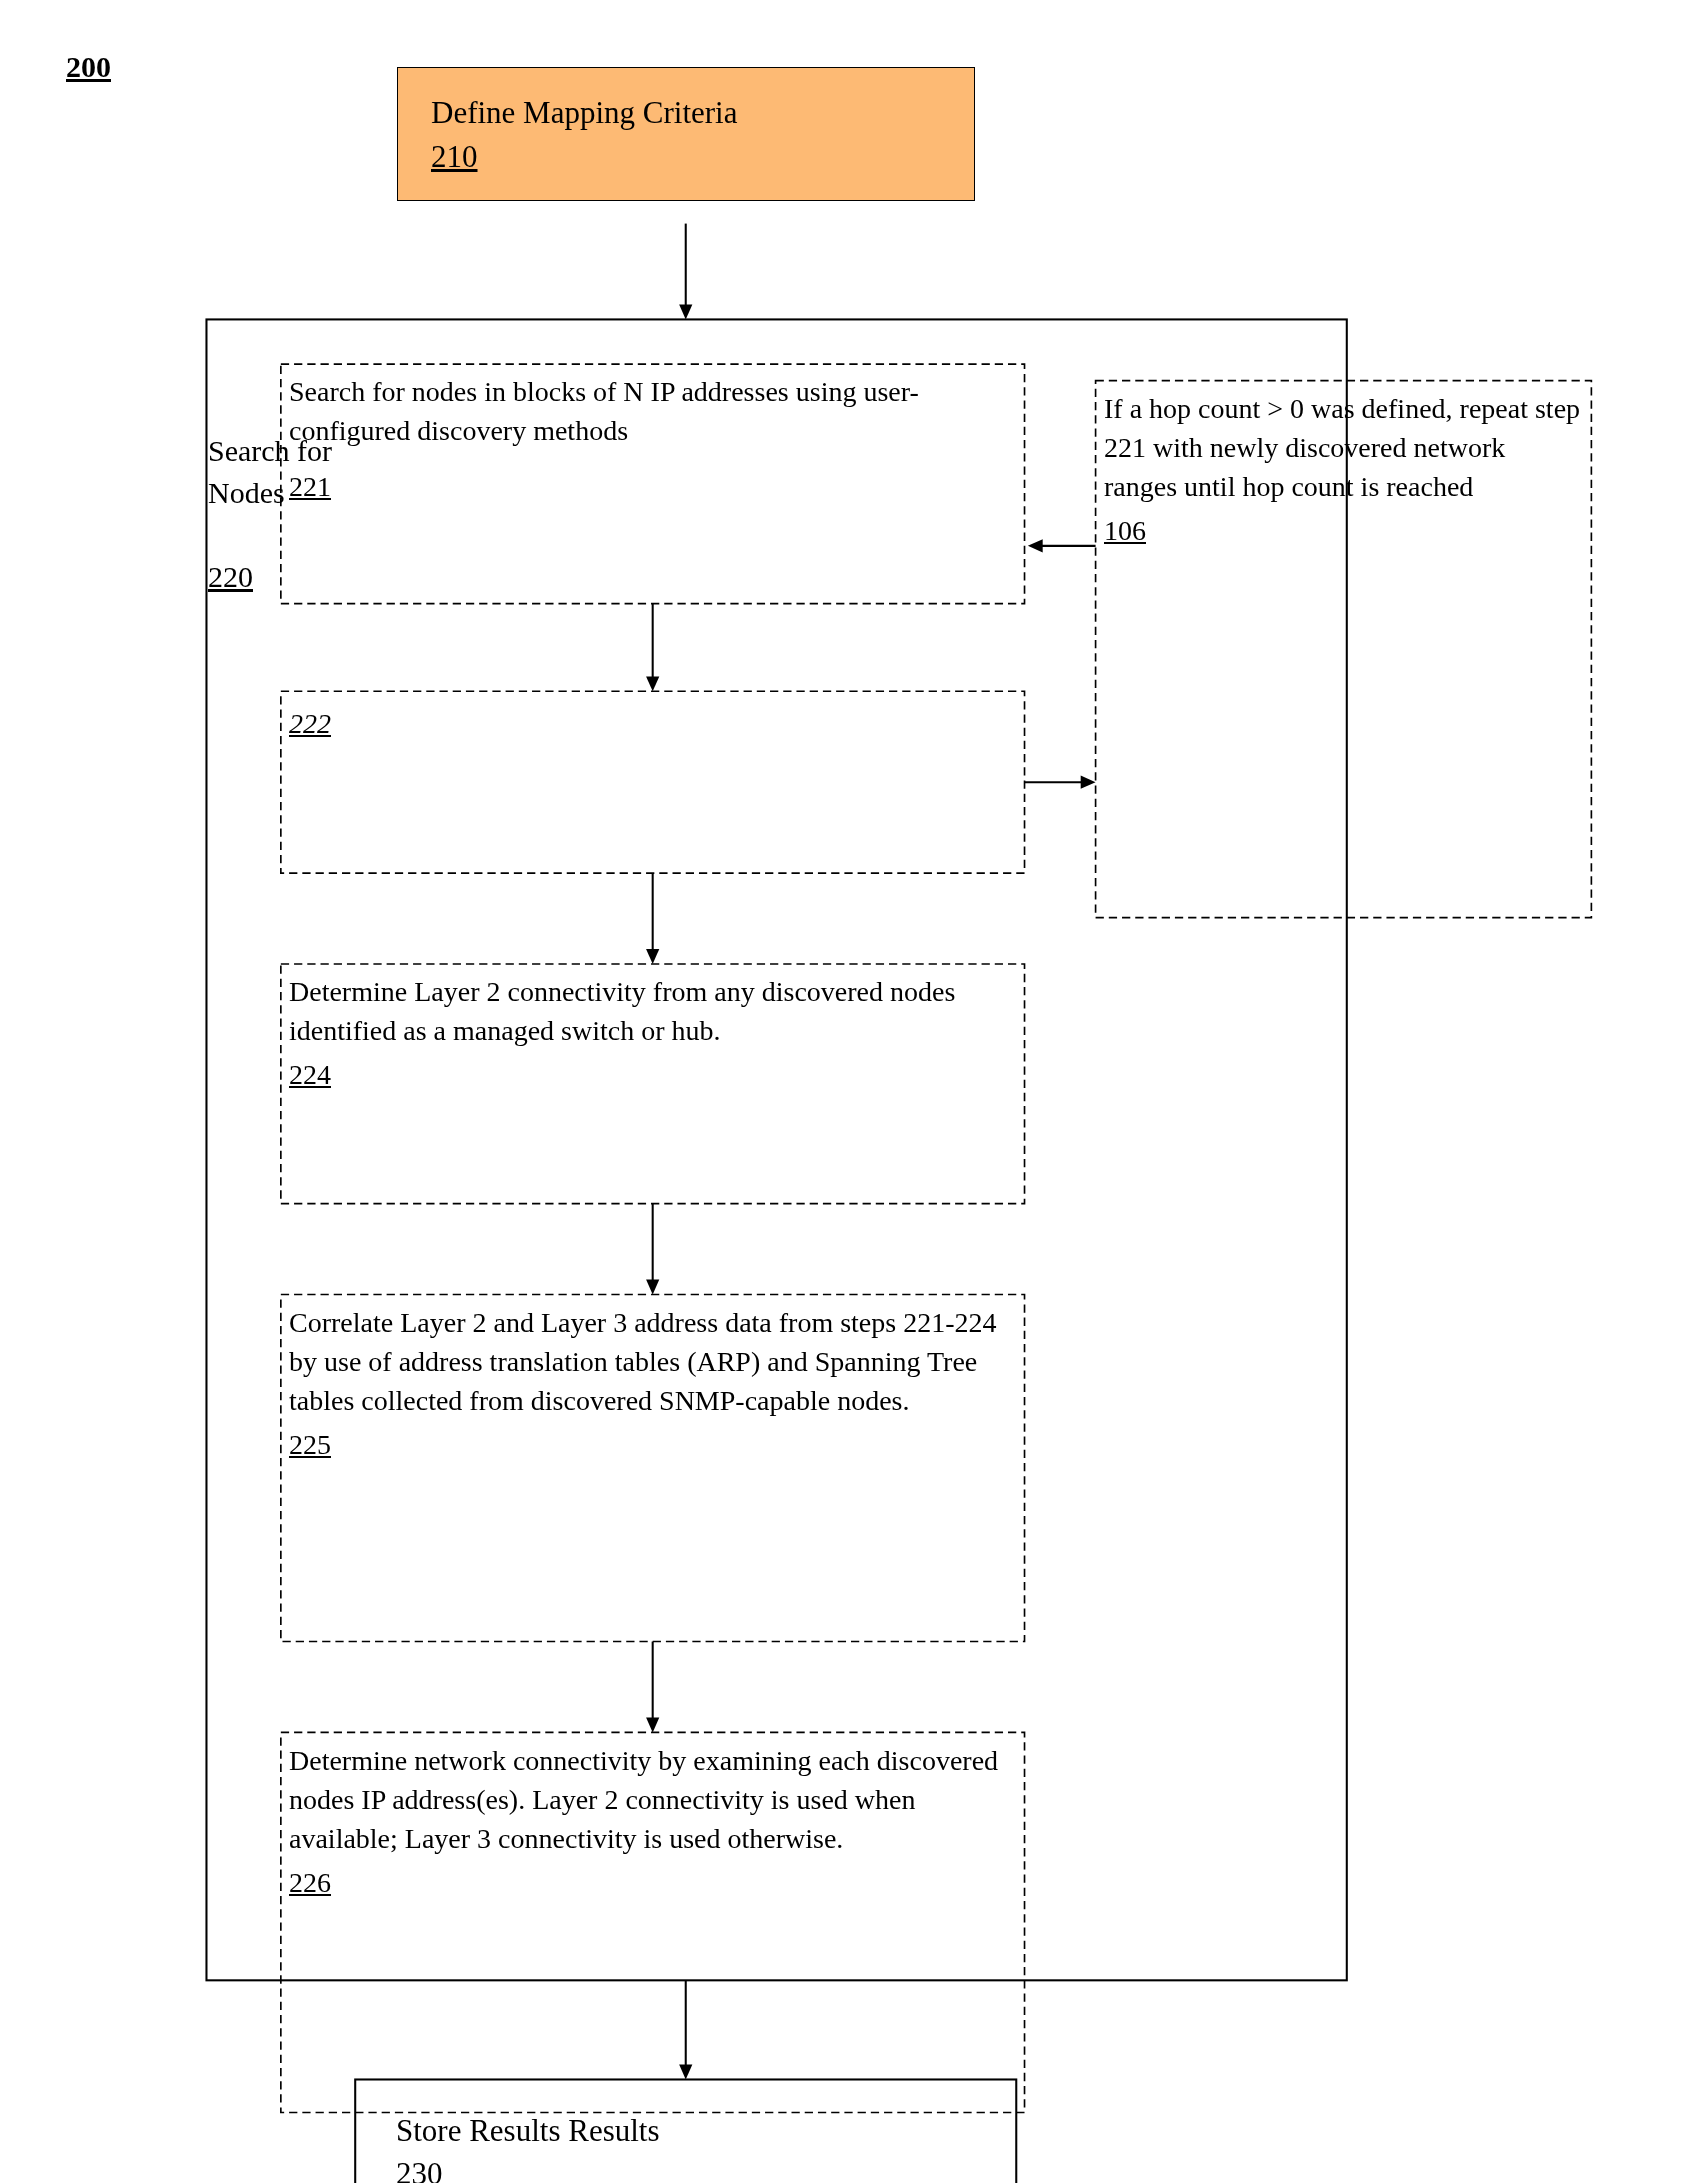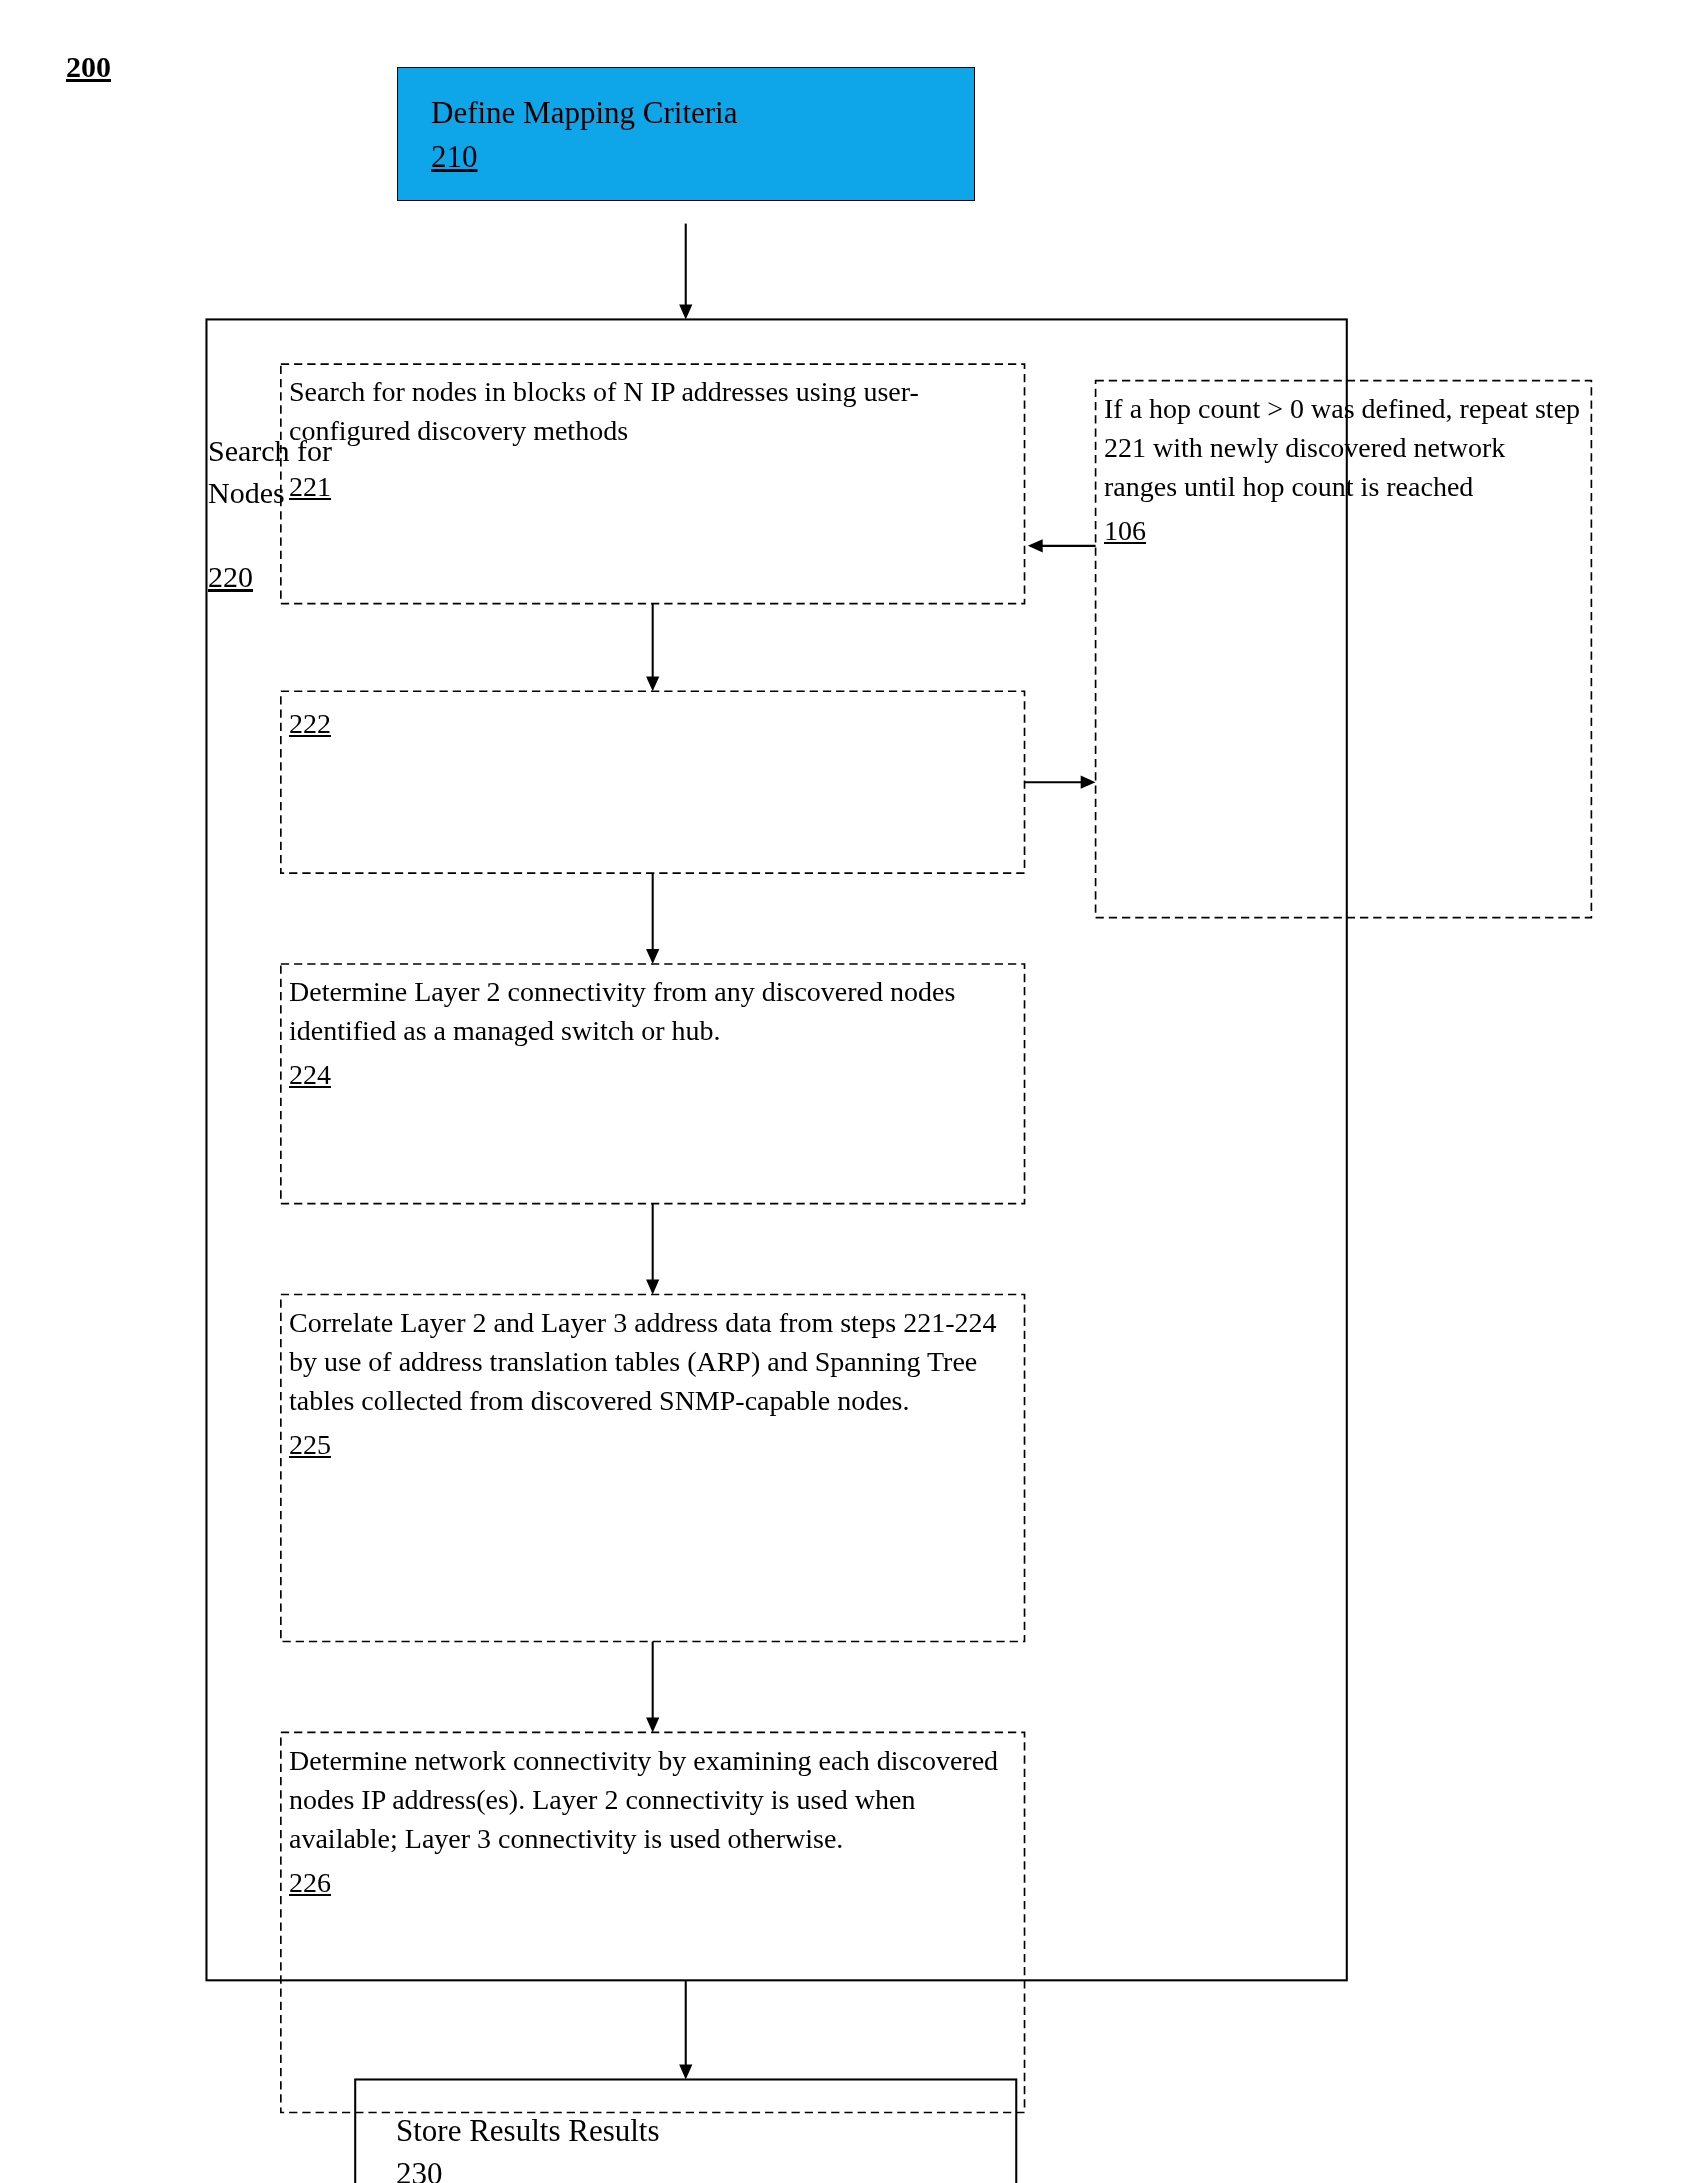--- a/index.html
+++ b/index.html
@@ -34,21 +34,21 @@
     }
 
     
     .top-box {
       position: absolute;
       left: 331px;
       top: 16.5px;
       width: 578px;
       border: 1.7px solid #000;
       padding: 25px 33px;
-      background: #0ea5e9;
+      background: #fdba74;
     }
 
     .top-box-title {
       font-size: 31px;
       line-height: 1.3;
     }
 
     .box-ref {
       font-size: 31px;
       text-decoration: underline;
@@ -124,21 +124,21 @@
     <br>
     <div style="text-decoration:underline;">220</div>
   </div>
 
   <div style="position:absolute; left:223px; top:322px; width:727px;">
     <div class="dashed-box-text">Search for nodes in blocks of N IP addresses using user-configured discovery methods</div>
     <div style="font-size:28px; text-decoration:underline; margin-top:21px;">221</div>
   </div>
 
   <div style="position:absolute; left:223px; top:650px; width:727px;">
-    <div style="font-size:28px; text-decoration:underline; margin-top:8.3px;">222</div>
+    <div style="font-size:28px; text-decoration:underline; margin-top:8.3px;font-style:italic;">222</div>
   </div>
 
   <div style="position:absolute; left:1038px; top:339px; width:479px;">
     <div class="dashed-box-text">If a hop count &gt; 0 was defined, repeat step 221 with newly discovered network ranges until hop count is reached</div>
     <div style="font-size:28px; text-decoration:underline; margin-top:8.3px;">106</div>
   </div>
 
   <div style="position:absolute; left:223px; top:922px; width:727px;">
     <div class="dashed-box-text">Determine Layer 2 connectivity from any discovered nodes identified as a managed switch or hub.</div>
     <div style="font-size:28px; text-decoration:underline; margin-top:8.3px;">224</div>

